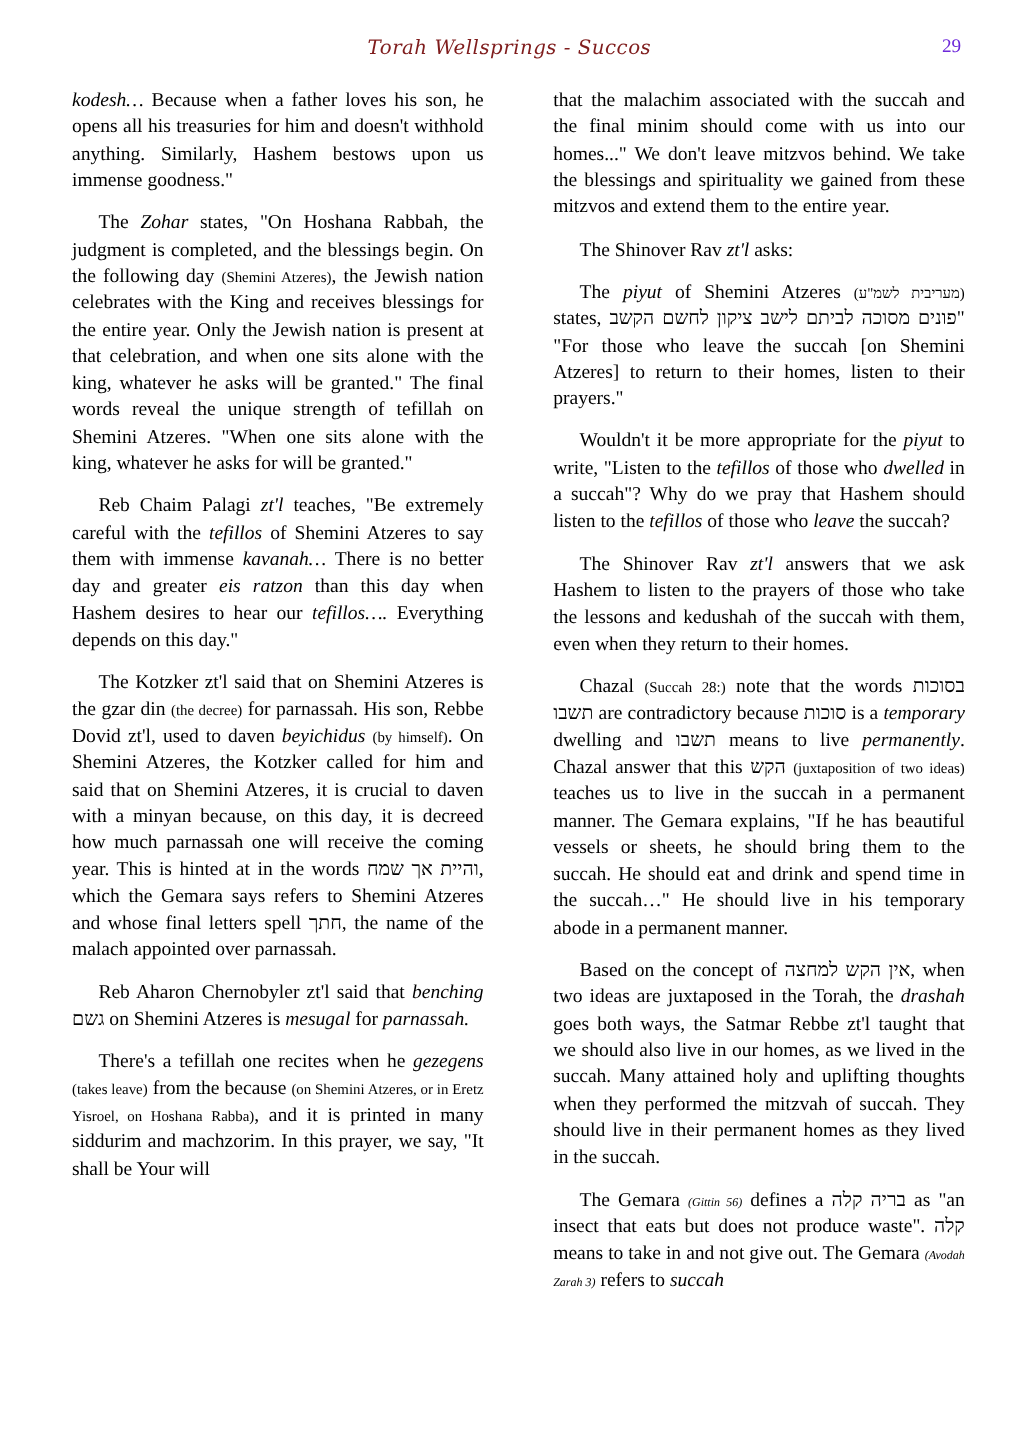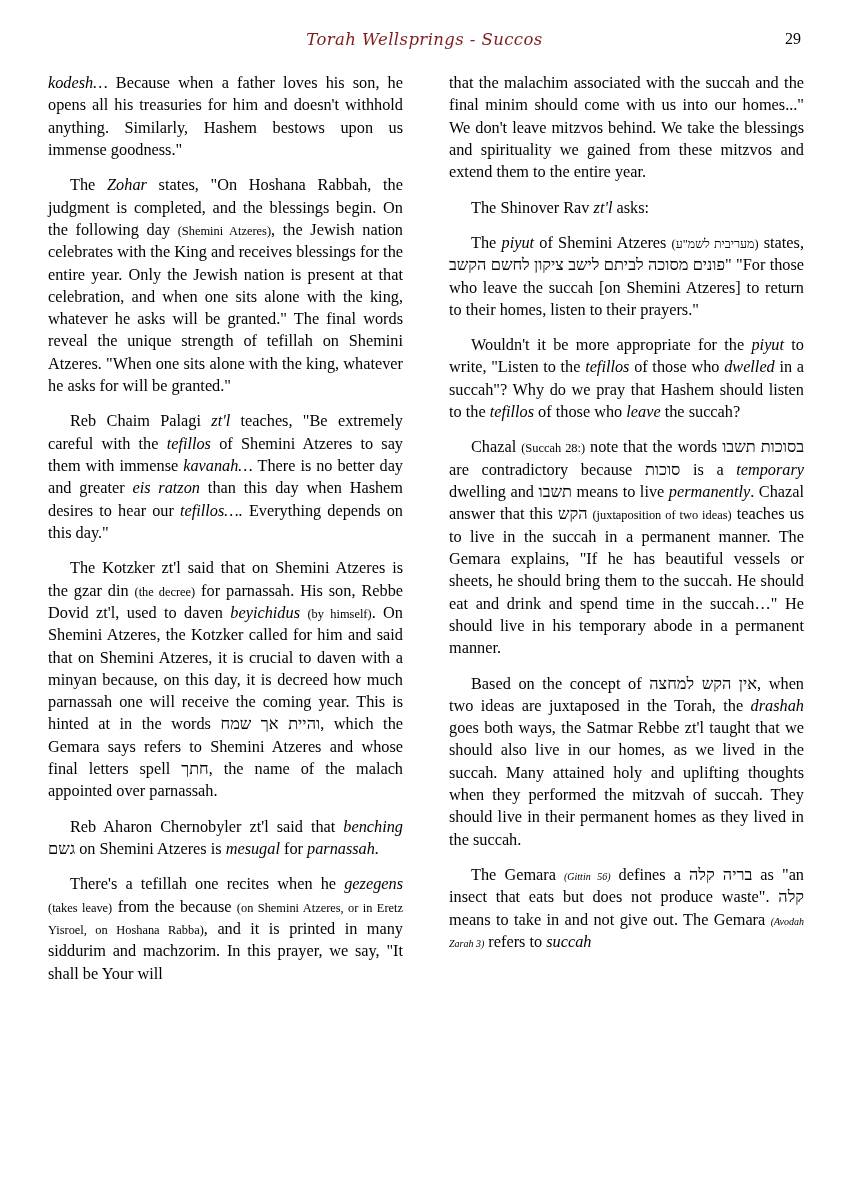--- a/index.html
+++ b/index.html
@@ -36,35 +36,35 @@
     font-size: 16.5px;
     letter-spacing: 0.4px;
     color: #7f1d1d;
   }
   .header-pagenum {
     position: absolute;
     right: 0;
     top: 0;
     font-family: "Liberation Serif", serif;
     font-size: 16px;
-    color: #000000;
+    color: #6d28d9;
   }
   .columns {
     position: absolute;
     top: 72px;
     left: 48px;
     width: 756px;
     display: flex;
     gap: 46px;
   }
   .col {
     width: 355px;
   }
   p {
-    margin: 0 0 13px 0;
+    margin: 0 0 13px 12px;
     font-size: 16.3px;
     line-height: 1.37;
     text-align: justify;
     text-justify: inter-word;
     hyphens: none;
   }
   p.indent {
     text-indent: 22px;
   }
   .it { font-style: italic; }
@@ -115,20 +115,21 @@
       <div id="left-paras-after">
           <p class="indent"><span>There's a tefillah one recites when he </span><span class="it">gezegens</span><span> </span><span class="sm">(takes leave)</span><span> from the because </span><span class="sm">(on Shemini Atzeres, or in Eretz Yisroel, on Hoshana Rabba)</span><span>, and it is printed in many siddurim and machzorim. In this prayer, we say, "It shall be Your will</span></p>
         </div>
     </div>
     <div class="col">
       <div id="right-paras">
           <p><span>that the malachim associated with the succah and the final minim should come with us into our homes..." We don't leave mitzvos behind. We take the blessings and spirituality we gained from these mitzvos and extend them to the entire year.</span></p>
           <p class="indent"><span>The Shinover Rav </span><span class="it">zt'l</span><span> asks:</span></p>
           <p class="indent"><span>The </span><span class="it">piyut</span><span> of Shemini Atzeres </span><span class="heb-sm">(מעריבית לשמ"ע)</span><span> states, </span><span class="heb">"פונים מסוכה לביתם לישב ציקון לחשם הקשב</span><span> "For those who leave the succah [on Shemini Atzeres] to return to their homes, listen to their prayers."</span></p>
           <p class="indent"><span>Wouldn't it be more appropriate for the </span><span class="it">piyut</span><span> to write, "Listen to the </span><span class="it">tefillos</span><span> of those who </span><span class="it">dwelled</span><span> in a succah"? Why do we pray that Hashem should listen to the </span><span class="it">tefillos</span><span> of those who </span><span class="it">leave</span><span> the succah?</span></p>
+          <p class="indent"><span>The Shinover Rav </span><span class="it">zt'l</span><span> answers that we ask Hashem to listen to the prayers of those who take the lessons and kedushah of the succah with them, even when they return to their homes.</span></p>
           <p class="indent"><span>Chazal </span><span class="sm">(Succah 28:)</span><span> note that the words </span><span class="heb">בסוכות תשבו</span><span> are contradictory because </span><span class="heb">סוכות</span><span> is a </span><span class="it">temporary</span><span> dwelling and </span><span class="heb">תשבו</span><span> means to live </span><span class="it">permanently</span><span>. Chazal answer that this </span><span class="heb">הקש</span><span> </span><span class="sm">(juxtaposition of two ideas)</span><span> teaches us to live in the succah in a permanent manner. The Gemara explains, "If he has beautiful vessels or sheets, he should bring them to the succah. He should eat and drink and spend time in the succah…" He should live in his temporary abode in a permanent manner.</span></p>
           <p class="indent"><span>Based on the concept of </span><span class="heb">אין הקש למחצה</span><span>, when two ideas are juxtaposed in the Torah, the </span><span class="it">drashah</span><span> goes both ways, the Satmar Rebbe zt'l taught that we should also live in our homes, as we lived in the succah. Many attained holy and uplifting thoughts when they performed the mitzvah of succah. They should live in their permanent homes as they lived in the succah.</span></p>
           <p class="indent"><span>The Gemara </span><span class="smi">(Gittin 56)</span><span> defines a </span><span class="heb">בריה קלה</span><span> as "an insect that eats but does not produce waste". </span><span class="heb">קלה</span><span> means to take in and not give out. The Gemara </span><span class="smi">(Avodah Zarah 3)</span><span> refers to </span><span class="it">succah</span></p>
         </div>
     </div>
   </div>
 
 </div>
 
 </body></html>

